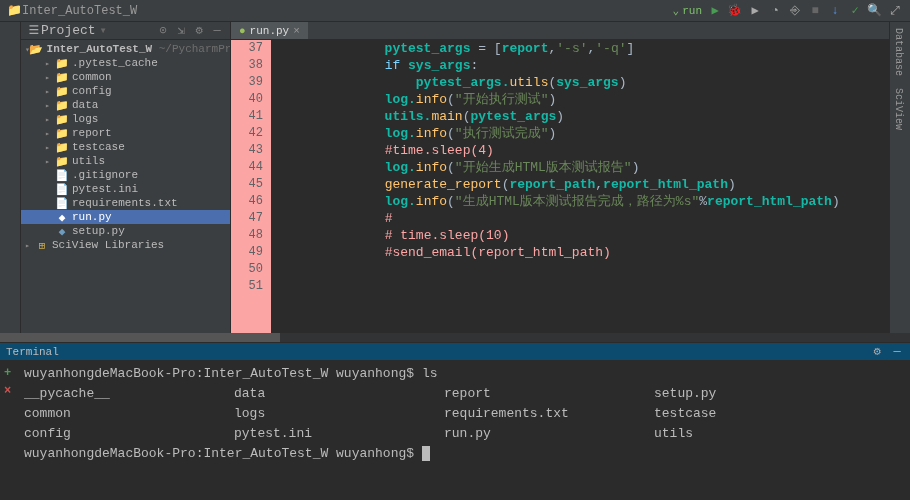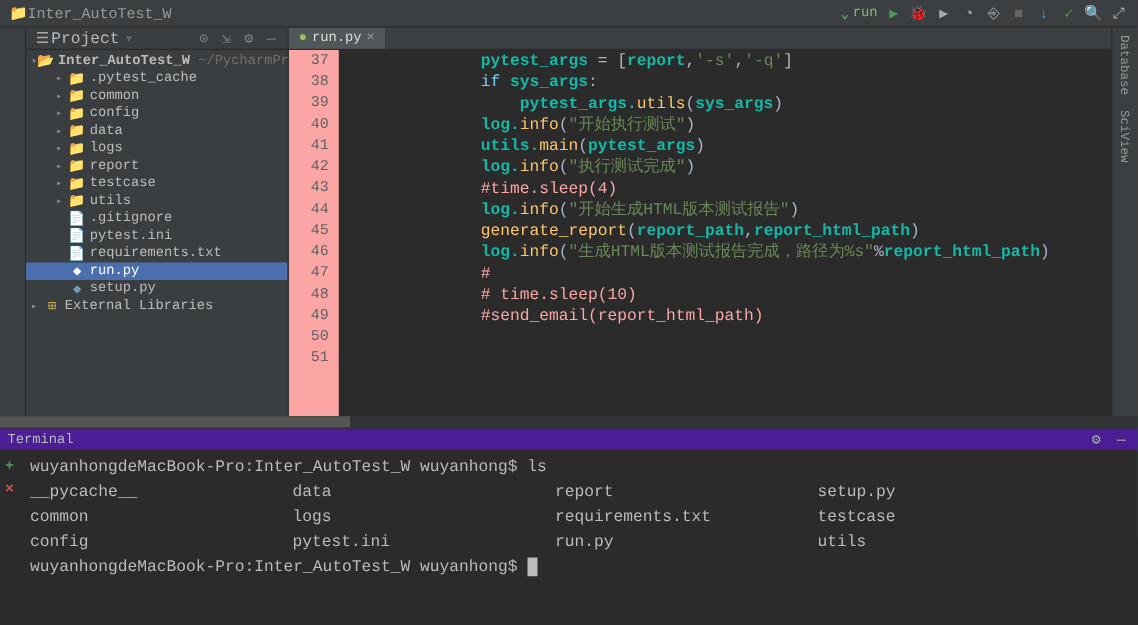--- a/index.html
+++ b/index.html
@@ -36,21 +36,21 @@
 .code-breadcrumb { height: 18px; font-size: 10px; color: #777; padding-left: 60px; line-height: 18px; background: #2b2b2b; border-top: 1px solid #333; }
 .kw { color: #7dd3fc; }
 .str { color: #6a8759; }
 .cmt { color: #fca5a5; }
 .fn { color: #ffc66d; }
 .id { color: #14b8a6; font-weight: bold; }
 .op { color: #a9b7c6; }
 .scrollbar-h { height: 9px; background: #313335; position: relative; }
 .scrollbar-h .thumb { position: absolute; left: 0; width: 280px; height: 100%; background: #555; }
 .terminal { height: 158px; display: flex; flex-direction: column; border-top: 1px solid #2b2b2b; }
-.term-header { height: 18px; background: #4c1d95; display: flex; align-items: center; padding: 0 6px; border-bottom: 1px solid #2b2b2b; }
+.term-header { height: 18px; background: #0c4a6e; display: flex; align-items: center; padding: 0 6px; border-bottom: 1px solid #2b2b2b; }
 .term-header .title { font-size: 11px; }
 .term-header .rtools { margin-left: auto; display: flex; gap: 6px; color: #888; }
 .term-body { flex: 1; background: #2b2b2b; padding: 3px 4px; display: flex; }
 .term-gutter { width: 20px; display: flex; flex-direction: column; gap: 4px; padding-top: 2px; }
 .term-gutter .plus { color: #499c54; cursor: pointer; font-weight: bold; }
 .term-gutter .x { color: #c75450; cursor: pointer; font-weight: bold; }
 .term-content { flex: 1; font-size: 13px; line-height: 20px; color: #bbbbbb; white-space: pre; }
 .cursor { display: inline-block; width: 8px; height: 15px; background: #bbbbbb; vertical-align: text-bottom; }
 .ls-grid { display: grid; grid-template-columns: 210px 210px 210px 1fr; }
 .icon-btn { width: 14px; height: 14px; display: inline-flex; align-items: center; justify-content: center; cursor: pointer; color: #aaa; }
@@ -156,21 +156,21 @@
           <span>run.py</span>
         </div>
         <div class="tree-row" style="padding-left:24px">
           <span class="arrow"></span>
           <span class="ticon pyfile">◆</span>
           <span>setup.py</span>
         </div>
         <div class="tree-row" style="padding-left:4px">
           <span class="arrow">▸</span>
           <span class="ticon" style="color:#c9a94f">⊞</span>
-          <span>External Libraries</span>
+          <span>SciView Libraries</span>
         </div>
       </div>
   </div>
 
   <div class="editor">
     <div class="tabs">
       <div class="tab">
         <span style="color:#9ac05c">●</span>
         <span>run.py</span>
         <span class="close">×</span>

